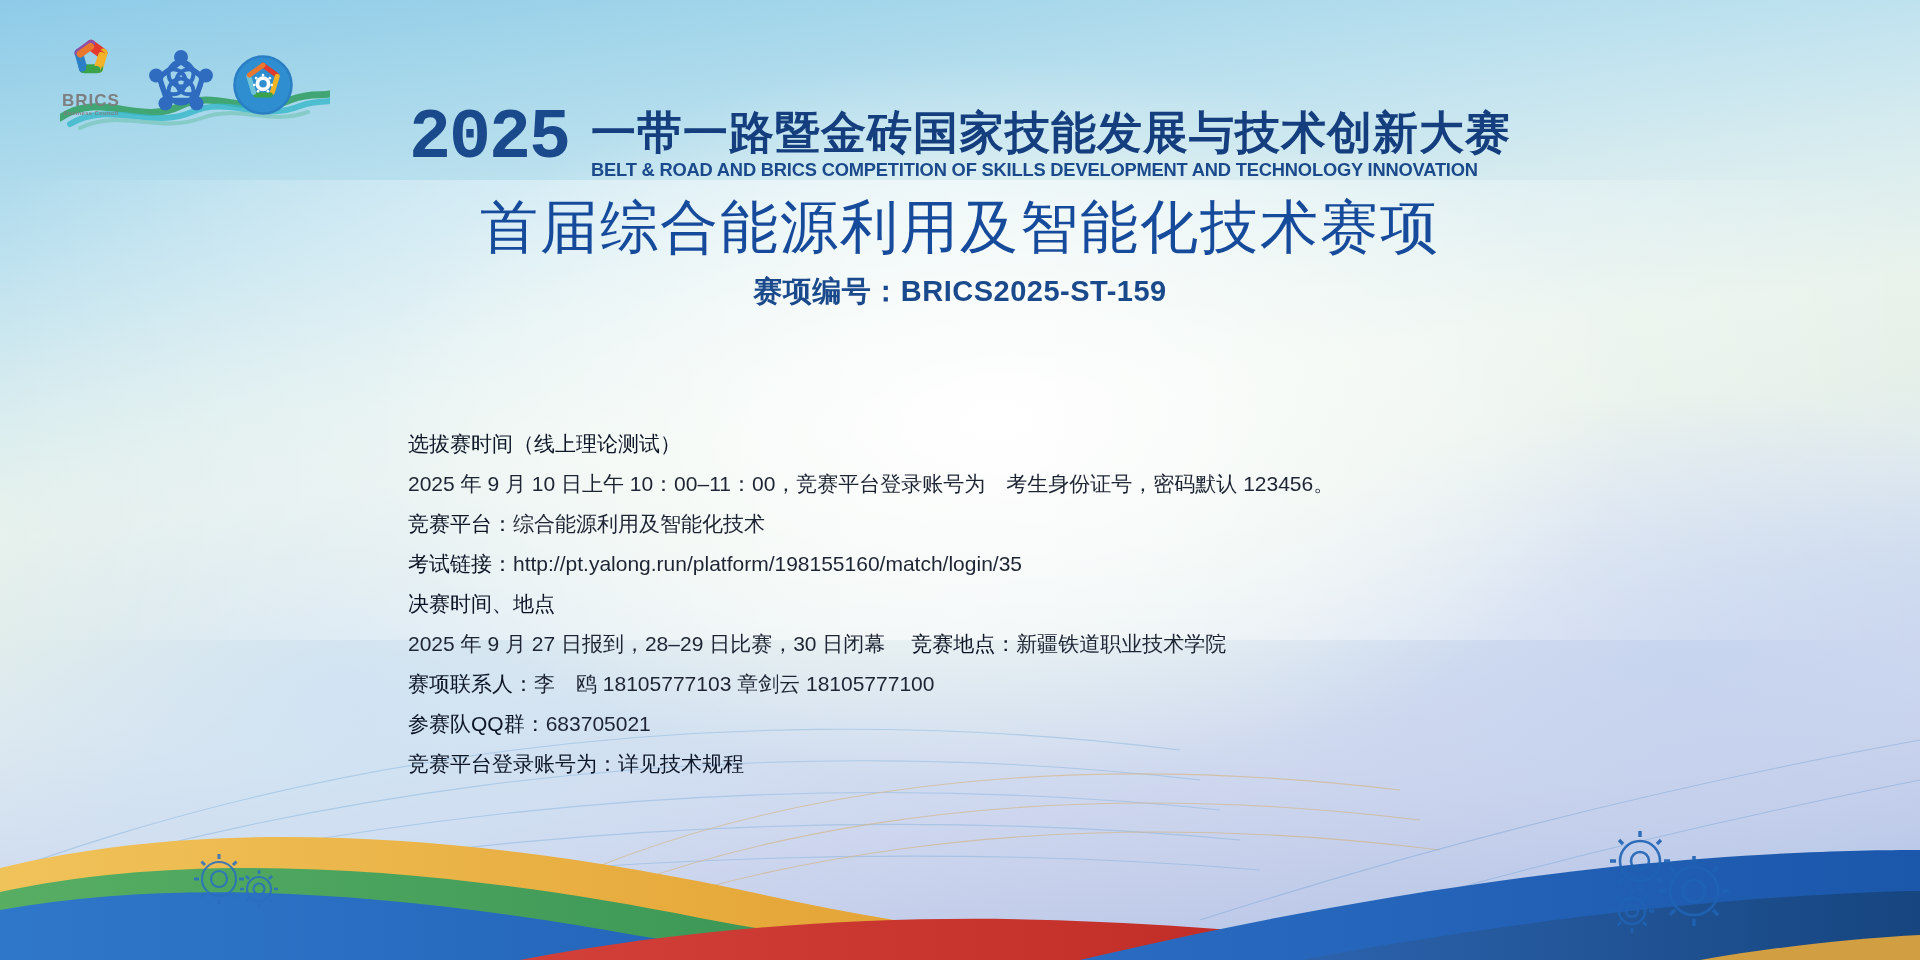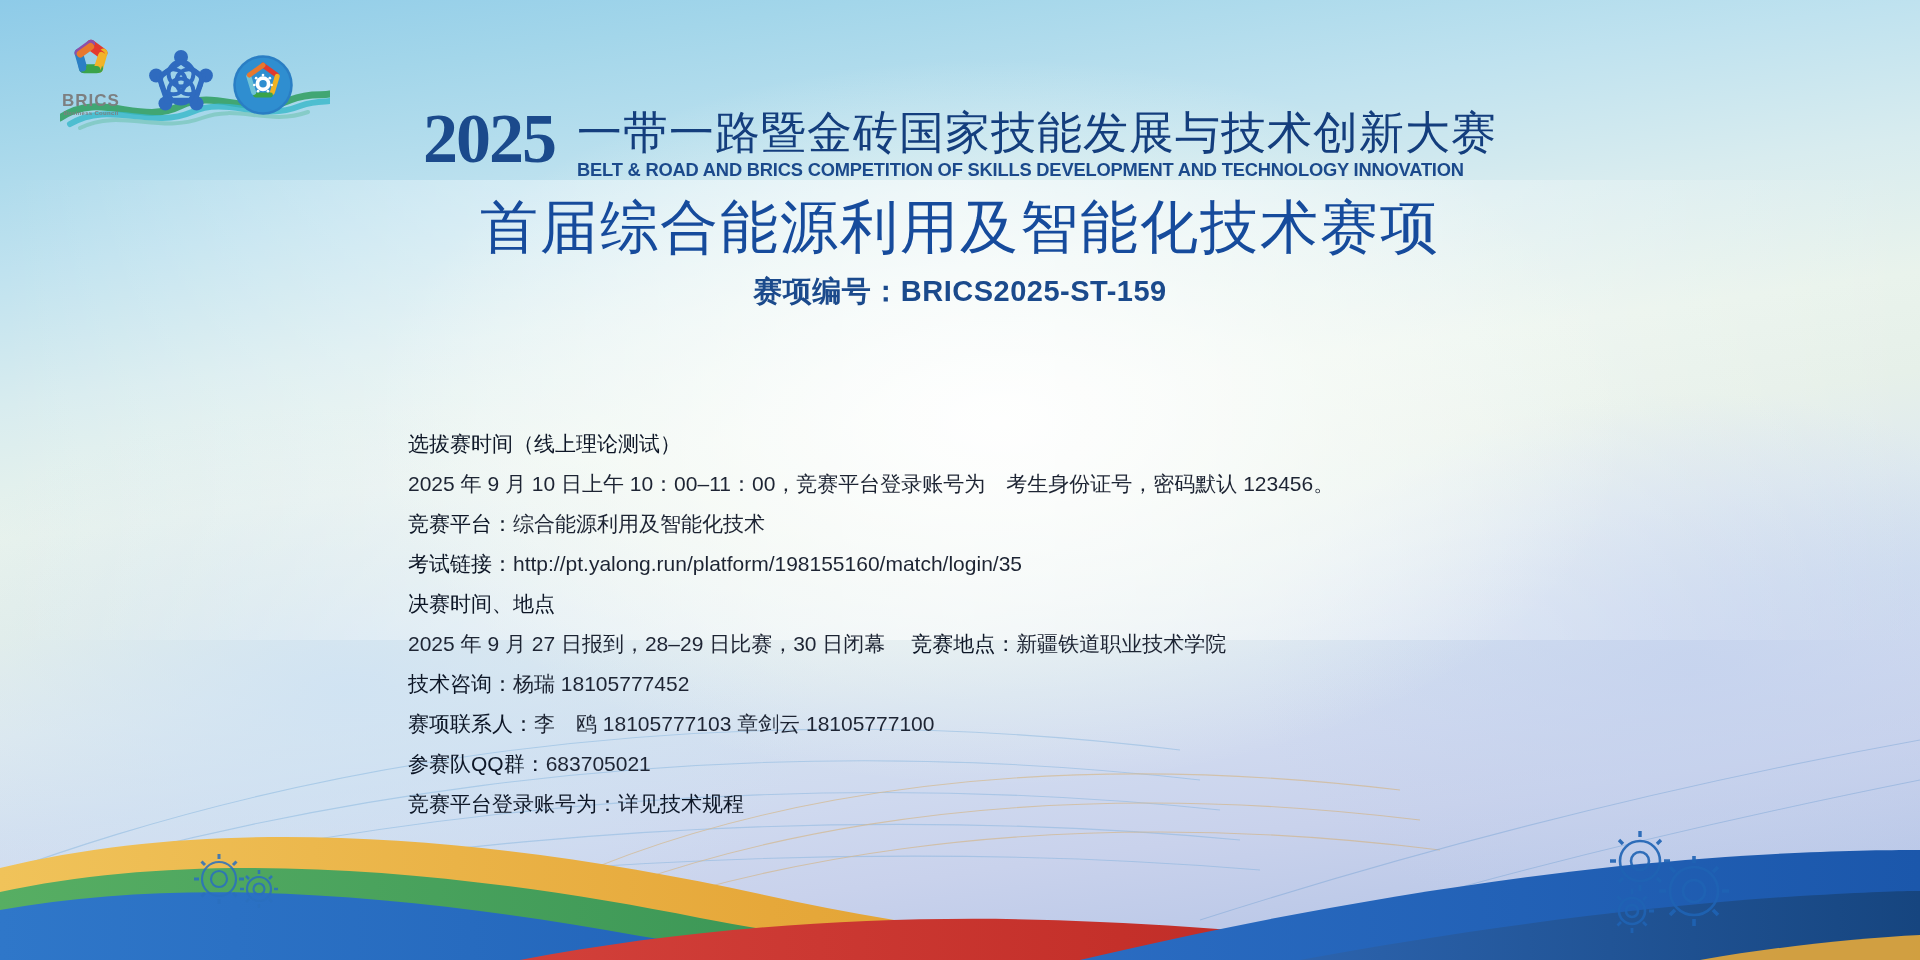--- a/index.html
+++ b/index.html
@@ -43,27 +43,27 @@
   .brics-text { text-align:center; color:#7d7f80; font-weight:bold; letter-spacing:1px; }
   .brics-text .b1 { font-size:17px; line-height:17px; }
   .brics-text .b2 { font-size:6px; line-height:9px; letter-spacing:0.3px; }
   .logo-swirl { width:78px; height:70px; position:relative; }
   .logo-round { width:62px; height:62px; position:relative; }
 
   
   .title-row { position:absolute; left:0; right:0; top:108px; text-align:center; z-index:10; }
   .title-inner { display:inline-flex; align-items:flex-start; gap:22px; }
   .year {
-    font-family:Liberation Serif, serif;
+    font-family:Liberation Mono, monospace;
     font-size:70px; font-weight:bold; color:#1b4a8c; line-height:66px;
     letter-spacing:-2px; position:relative; top:-2px;
   }
   .title-stack { text-align:left; }
   .cn-title {
-    font-size:45px; font-weight:normal; color:#143e7d; line-height:50px;
+    font-size:45px; font-weight:bold; color:#143e7d; line-height:50px;
     letter-spacing:1px; white-space:nowrap;
   }
   .en-title {
     font-size:18.5px; font-weight:bold; color:#1b4a8c; line-height:24px;
     letter-spacing:-0.2px; white-space:nowrap; transform:scaleX(0.99); transform-origin:left center;
   }
   .project-title {
     position:absolute; left:0; right:0; top:193px; text-align:center; z-index:10;
     font-size:58px; font-weight:normal; color:#164b9c; line-height:68px; letter-spacing:2px;
   }
@@ -212,23 +212,20 @@
     </div>
 
     <div class="line">
       <span class="b">决赛时间、地点</span>
     </div>
 
     <div class="line">
       <span class="n">2025 年 9 月 27 日报到，28–29 日比赛，30 日闭幕</span><span class="gap"></span><span class="b">竞赛地点：</span><span class="n">新疆铁道职业技术学院</span>
     </div>
 
-    <div class="line">
-      <span class="b">技术咨询：</span><span class="n">杨瑞 18105777452</span>
-    </div>
 
     <div class="line">
       <span class="b">赛项联系人：</span><span class="n">李　鸥 18105777103 章剑云 18105777100</span>
     </div>
 
     <div class="line">
       <span class="b">参赛队QQ群：</span><span class="n">683705021</span>
     </div>
 
     <div class="line">

